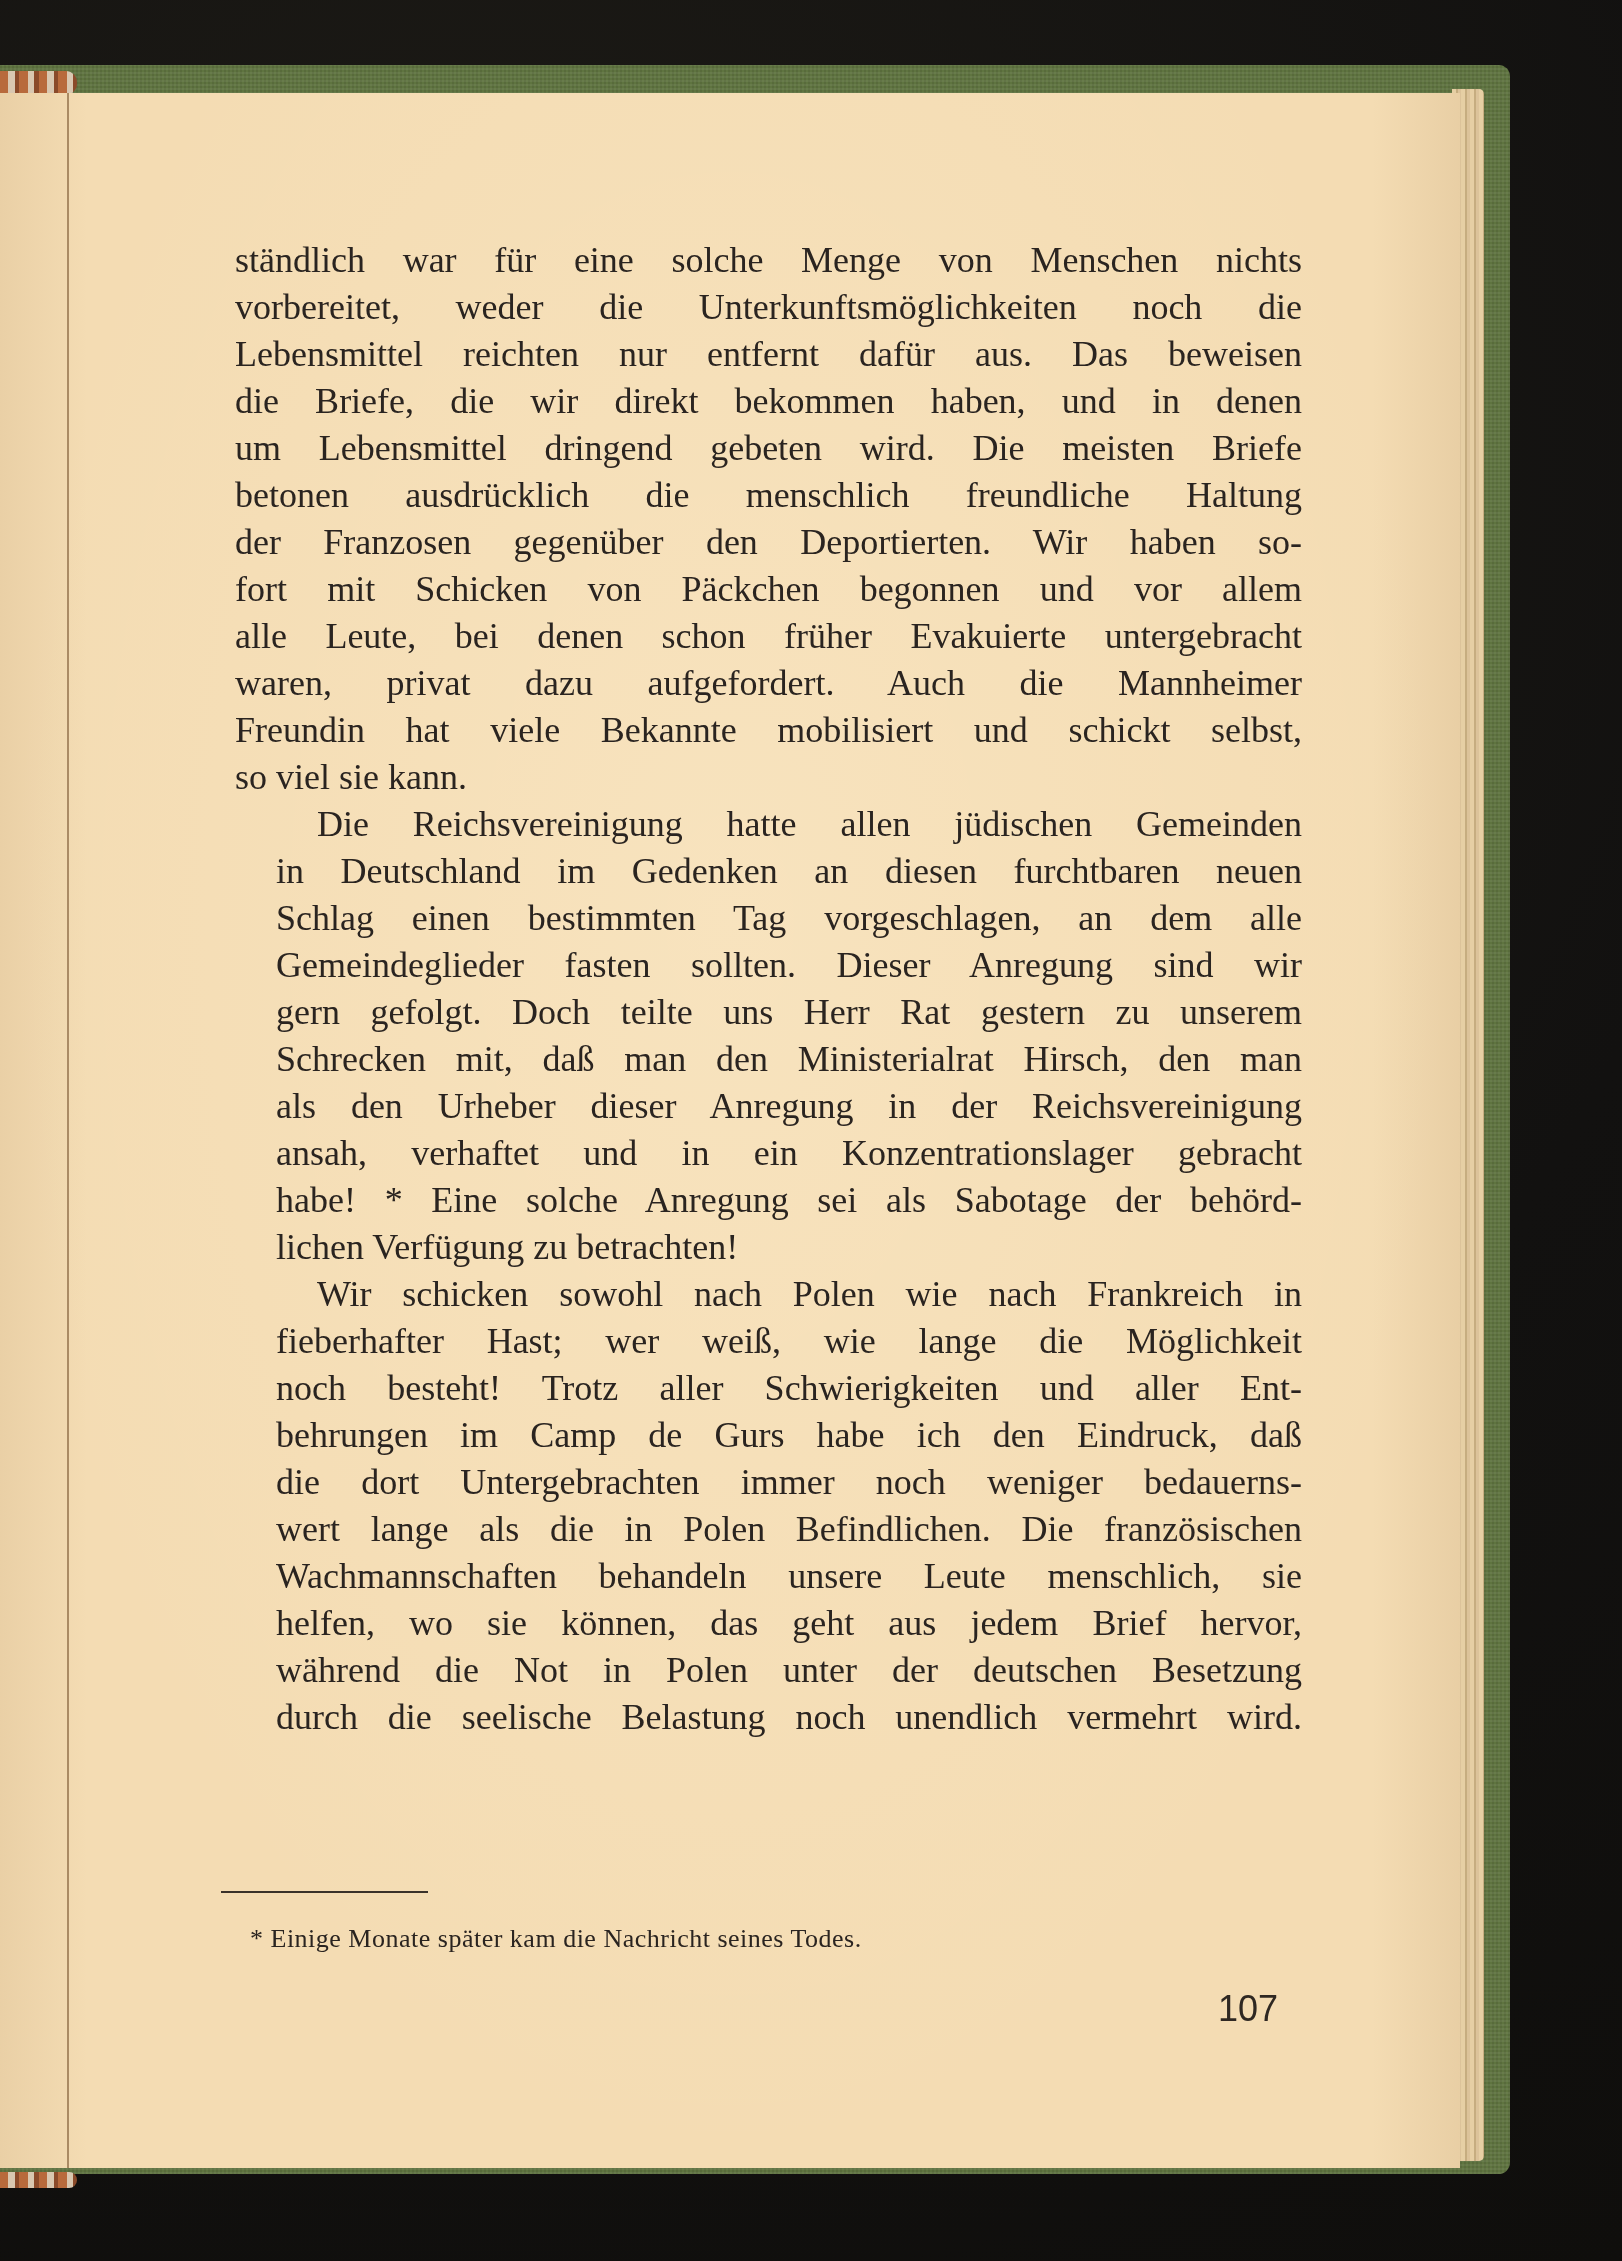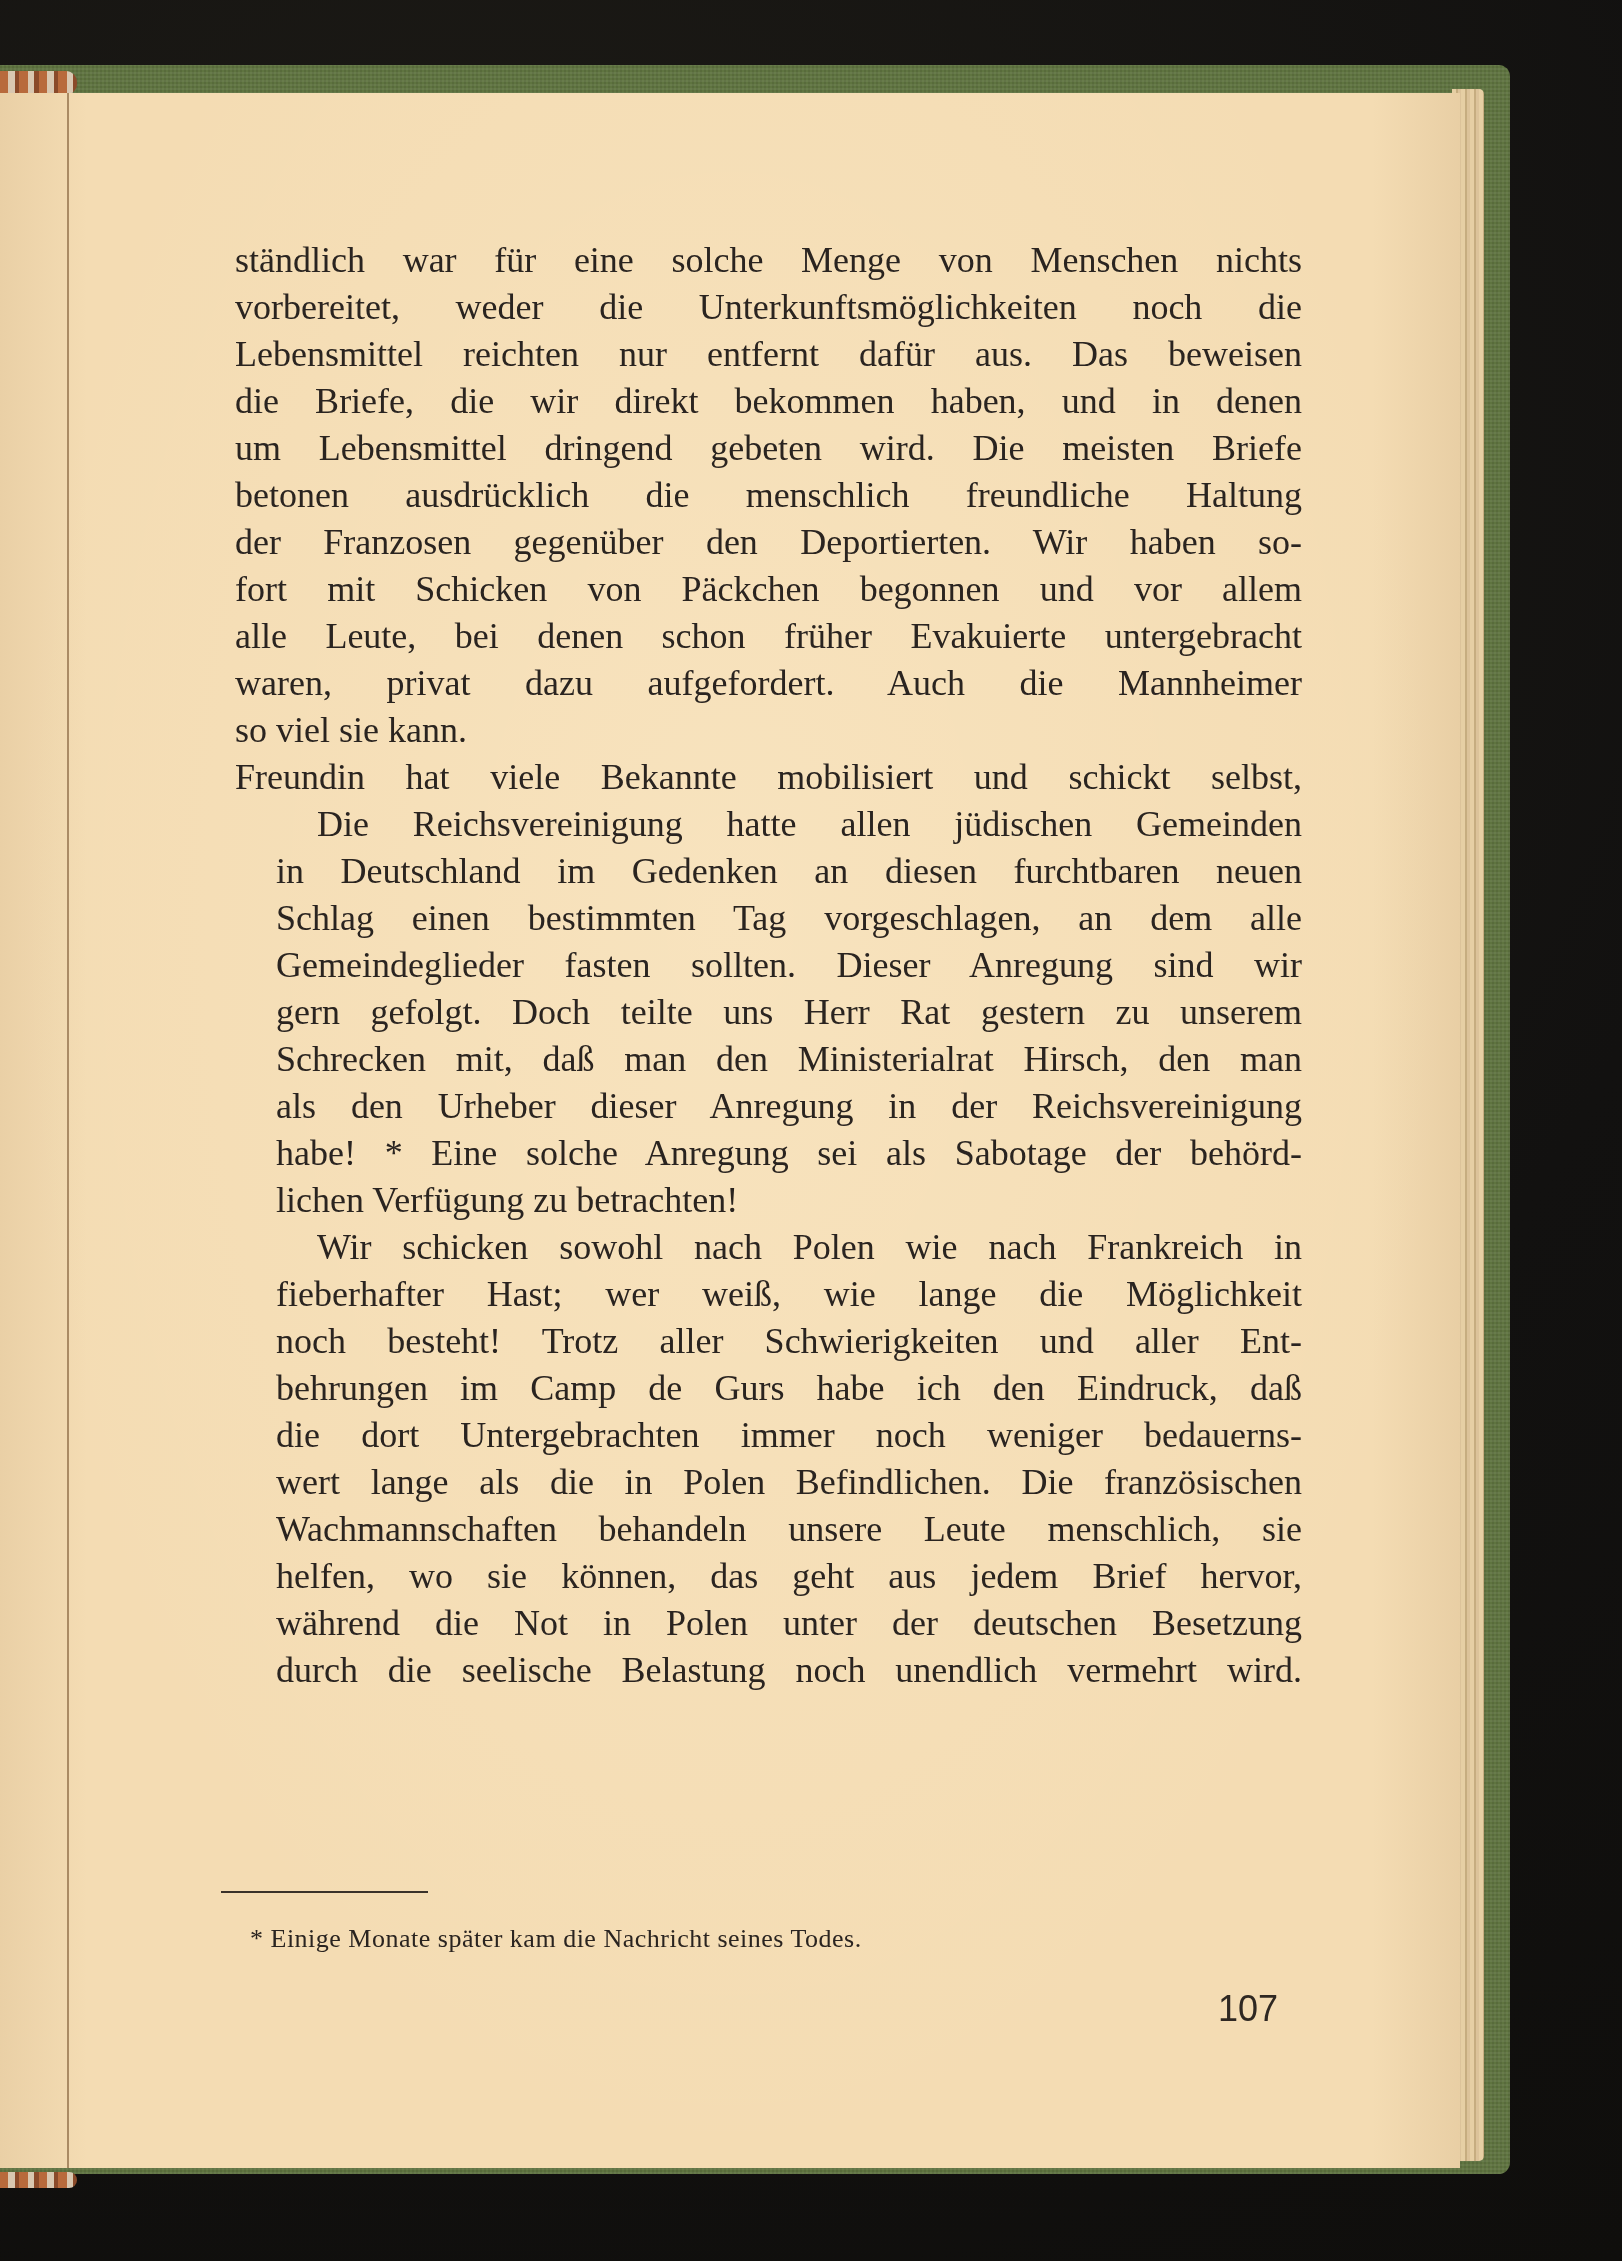--- a/index.html
+++ b/index.html
@@ -82,31 +82,32 @@
       <span class="line">ständlich war für eine solche Menge von Menschen nichts</span>
       <span class="line">vorbereitet, weder die Unterkunftsmöglichkeiten noch die</span>
       <span class="line">Lebensmittel reichten nur entfernt dafür aus. Das beweisen</span>
       <span class="line">die Briefe, die wir direkt bekommen haben, und in denen</span>
       <span class="line">um Lebensmittel dringend gebeten wird. Die meisten Briefe</span>
       <span class="line">betonen ausdrücklich die menschlich freundliche Haltung</span>
       <span class="line">der Franzosen gegenüber den Deportierten. Wir haben so-</span>
       <span class="line">fort mit Schicken von Päckchen begonnen und vor allem</span>
       <span class="line">alle Leute, bei denen schon früher Evakuierte untergebracht</span>
       <span class="line">waren, privat dazu aufgefordert. Auch die Mannheimer</span>
+      <span class="line">Freundin hat viele Bekannte mobilisiert und schickt selbst,</span>
       <span class="line last">so viel sie kann.</span>
-      <span class="line">Freundin hat viele Bekannte mobilisiert und schickt selbst,</span>
     </p>
     <p class="indent">
       <span class="line" style="padding-left:41px">Die Reichsvereinigung hatte allen jüdischen Gemeinden</span>
       <span class="line">in Deutschland im Gedenken an diesen furchtbaren neuen</span>
       <span class="line">Schlag einen bestimmten Tag vorgeschlagen, an dem alle</span>
       <span class="line">Gemeindeglieder fasten sollten. Dieser Anregung sind wir</span>
       <span class="line">gern gefolgt. Doch teilte uns Herr Rat gestern zu unserem</span>
       <span class="line">Schrecken mit, daß man den Ministerialrat Hirsch, den man</span>
       <span class="line">als den Urheber dieser Anregung in der Reichsvereinigung</span>
+      <span class="line">ansah, verhaftet und in ein Konzentrationslager gebracht</span>
       <span class="line">habe! * Eine solche Anregung sei als Sabotage der behörd-</span>
       <span class="line last">lichen Verfügung zu betrachten!</span>
     </p>
     <p class="indent">
       <span class="line" style="padding-left:41px">Wir schicken sowohl nach Polen wie nach Frankreich in</span>
       <span class="line">fieberhafter Hast; wer weiß, wie lange die Möglichkeit</span>
       <span class="line">noch besteht! Trotz aller Schwierigkeiten und aller Ent-</span>
       <span class="line">behrungen im Camp de Gurs habe ich den Eindruck, daß</span>
       <span class="line">die dort Untergebrachten immer noch weniger bedauerns-</span>
       <span class="line">wert lange als die in Polen Befindlichen. Die französischen</span>

